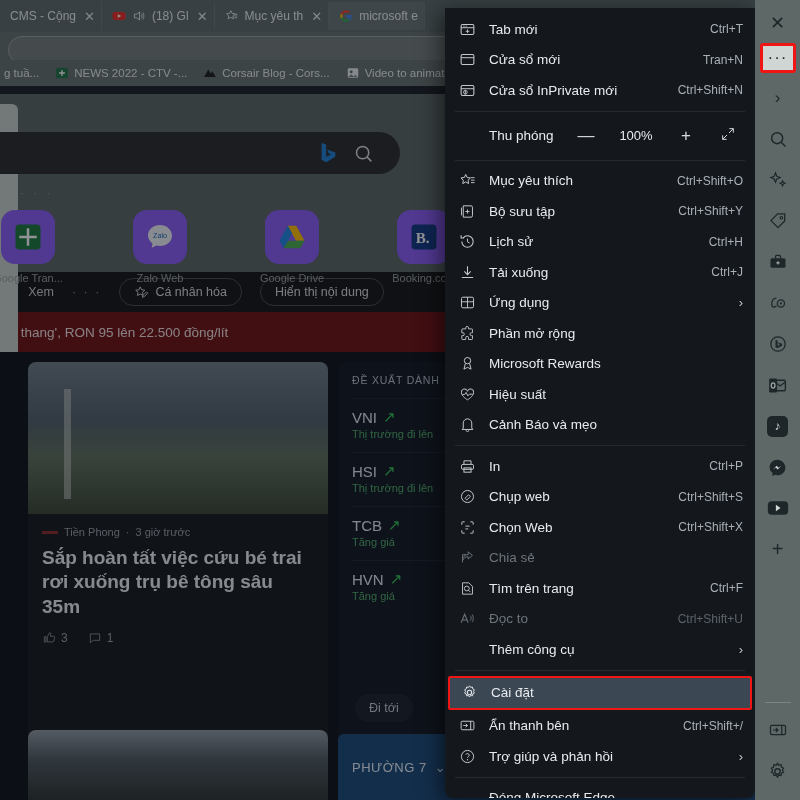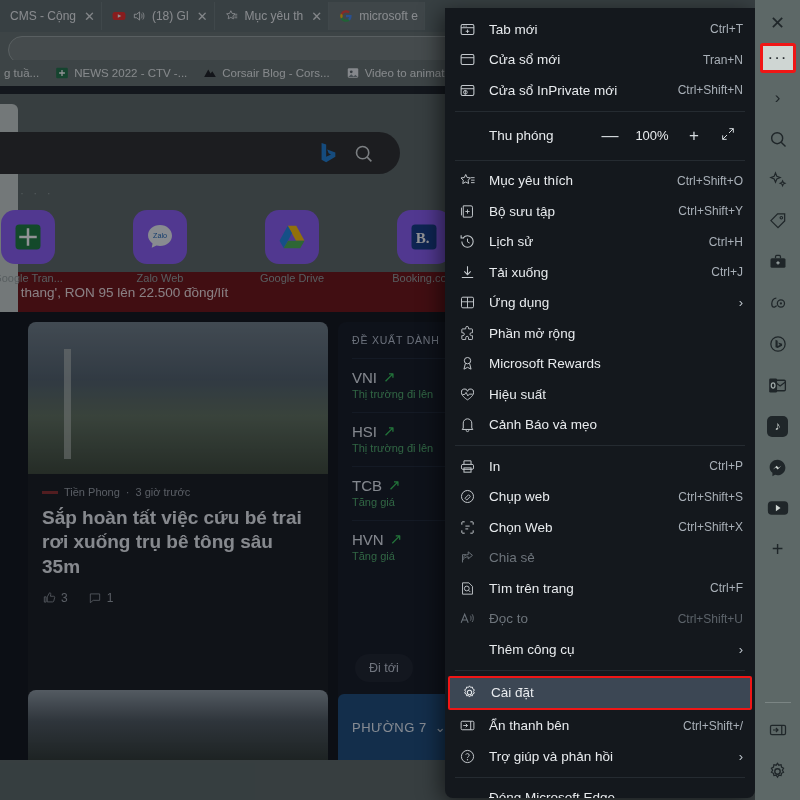--- a/index.html
+++ b/index.html
@@ -210,21 +210,21 @@
   .mi .acc { color: #a9b0b8; font-size: 12px; }
   .mi .chev { color: #bcc3ca; font-size: 13px; }
   .mi.disabled { color: #6d747b; }
   .mi.disabled .acc { color: #5c636a; }
   .mi.noicon { padding-left: 44px; }
   .sep { height: 1px; background: #252b31; margin: 5px 10px; }
 
   
   .zoomrow {
     height: 38px; display: flex; align-items: center;
-    padding-left: 44px; padding-right: 12px; gap: 4px;
+    padding-left: 44px; padding-right: 12px; gap: 12px;
   }
   .zoomrow .zlbl { flex: 1; }
   .zbtn { width: 30px; text-align: center; color: #d6dbe0; font-size: 17px; }
   .zval { width: 46px; text-align: center; font-size: 13px; color: #e8ebee; }
   .zfull { width: 30px; text-align:center; }
 
   
   .mi.hl {
     background: #3c4754;
     border: 2.5px solid #f01616;
@@ -394,20 +394,35 @@
             <svg width="30" height="30" viewBox="0 0 24 24">
               <rect x="2" y="2" width="20" height="20" rx="3" fill="#123a86"></rect>
               <text x="11" y="17" font-size="12" fill="#fff" text-anchor="middle" font-family="Liberation Serif" font-weight="bold">B.</text>
             </svg>
           </div>
           <div class="tile-label">Booking.com</div>
         </div>
       </div>
     </div>
 
+    <div class="feedbar">
+      <span>c</span>
+      <span>Xem</span>
+      <span style="color:#8d9191;letter-spacing:2px">· · ·</span>
+      <span class="pill">
+        <svg width="15" height="15" viewBox="0 0 24 24">
+          <path d="M10 3l2.2 4.6 5 .7-3.6 3.5.9 5-4.5-2.4L5.5 16.8l.9-5L2.8 8.3l5-.7z" fill="none" stroke="#d6dada" stroke-width="1.5"></path>
+          <path d="M14 17l6-6 2 2-6 6-2.6.6z" fill="none" stroke="#d6dada" stroke-width="1.4"></path>
+        </svg>
+        <span>Cá nhân hóa</span>
+      </span>
+      <span class="pill">
+        <span>Hiển thị nội dung</span>
+      </span>
+    </div>
 
     <div class="breaking">
       <span>eo thang', RON 95 lên 22.500 đồng/lít</span>
     </div>
 
     <div class="feed">
       <div class="card">
         <div class="card-img"></div>
         <div class="card-body">
           <div class="src">

